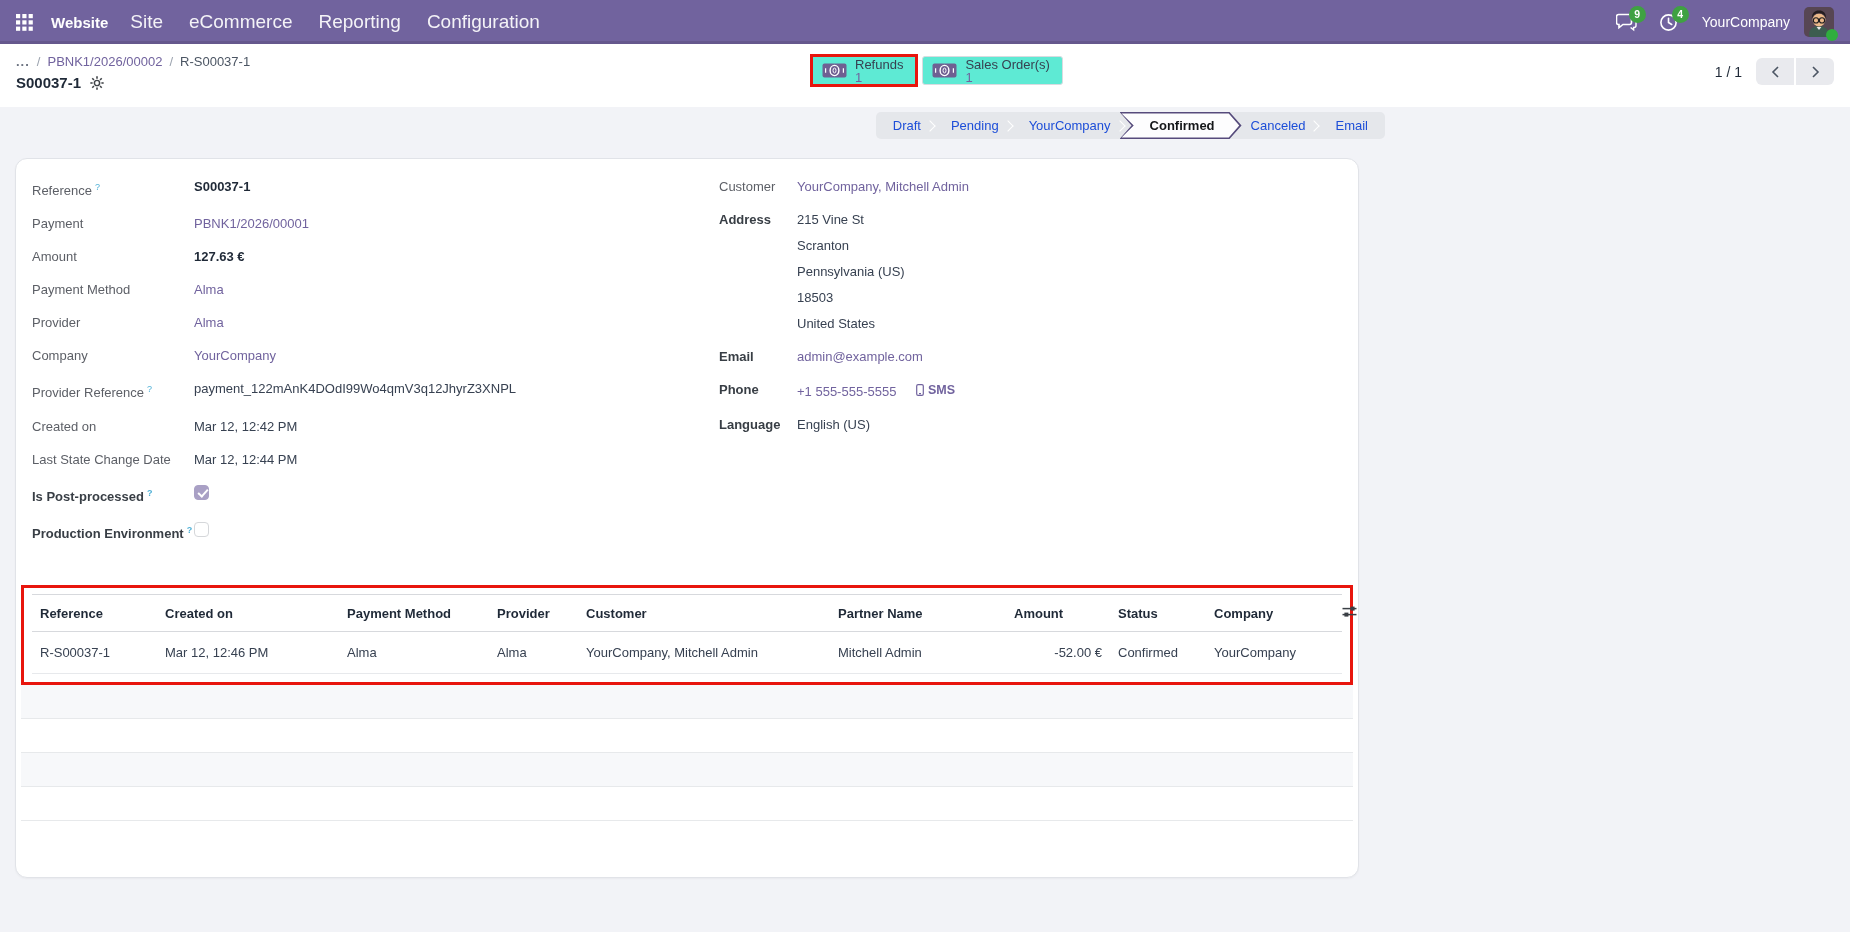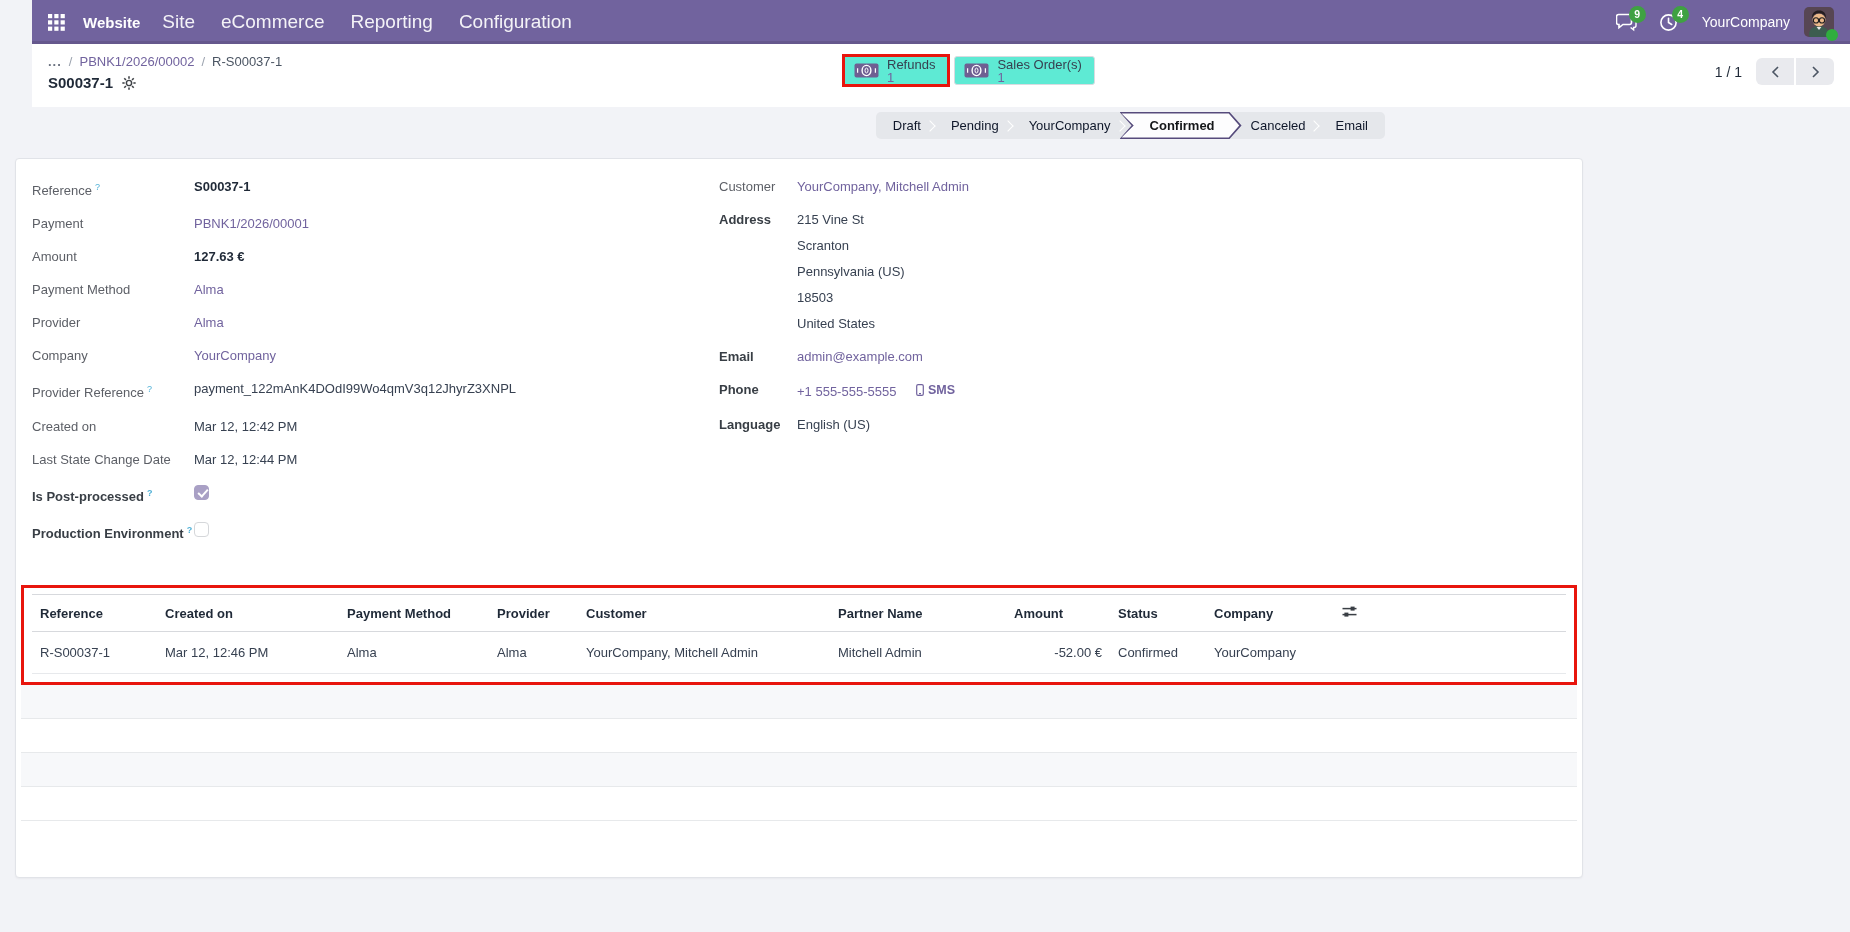--- a/index.html
+++ b/index.html
@@ -1,18 +1,18 @@
 <!DOCTYPE html>
 <html><head>
 <meta charset="utf-8">
 <style>
   * { margin:0; padding:0; box-sizing:border-box; }
   html,body { width:1850px; height:932px; overflow:hidden; }
   body { font-family:"Liberation Sans", sans-serif; font-size:13px; color:#374151; background:#f2f3f7; }
-  .screen { position:relative; width:1850px; height:932px;padding-left:32px; }
+  .screen { position:relative; width:1850px; height:932px; }
 
   
   .nav { height:44px; background:#71639e; display:flex; align-items:center; padding:0 16px;
          box-shadow: inset 0 -3px 0 rgba(0,0,0,.10); position:relative; z-index:5; }
   .nav-left { display:flex; align-items:center; gap:22px; }
   .apps-btn { display:flex; align-items:center; cursor:pointer; margin-right:-4px; }
   .app-name { color:#fff; font-size:15px; font-weight:700; cursor:pointer; }
   .menus { display:flex; align-items:center; gap:26px; }
   .menus span { color:rgba(255,255,255,.92); font-size:19px; cursor:pointer; }
   .nav-right { margin-left:auto; display:flex; align-items:center; }
@@ -53,33 +53,33 @@
   .pager-btns { display:flex; gap:2px; }
   .pager-btns button { width:38px; height:27px; border:none; background:#e9eaee; cursor:pointer;
                        display:flex; align-items:center; justify-content:center; }
   .pager-btns button:first-child { border-radius:6px 0 0 6px; }
   .pager-btns button:last-child { border-radius:0 6px 6px 0; }
 
   
   .statusbar { position:absolute; top:112px; right:465px; height:27px; display:flex; align-items:center;
                background:#e5e7eb; border-radius:5px; }
   .step { position:relative; height:27px; display:flex; align-items:center; padding:0 17px;
-          color:#0f172a; font-size:13px; cursor:pointer; white-space:nowrap; }
+          color:#1d4ed8; font-size:13px; cursor:pointer; white-space:nowrap; }
   .chev { width:8px; height:8px; border-top:1.6px solid #fff; border-right:1.6px solid #fff;
           transform:rotate(45deg); margin:0 0 0 -12px; flex-shrink:0; }
   .step.active { padding:0 27px 0 30px; margin:0 -8px 0 -4px; z-index:2; color:#141619; font-weight:700; }
   .step.active .so { position:absolute; inset:0; background:#564b7c;
       clip-path:polygon(0 0, calc(100% - 12px) 0, 100% 50%, calc(100% - 12px) 100%, 0 100%, 12px 50%); }
   .step.active .si { position:absolute; inset:0; background:#fdfdfe;
       clip-path:polygon(2px 1.6px, calc(100% - 12.8px) 1.6px, calc(100% - 2.3px) 50%, calc(100% - 12.8px) calc(100% - 1.6px), 2px calc(100% - 1.6px), 14.2px 50%); }
   .step.active .lbl { position:relative; z-index:1; }
 
   
-  .sheet { position:absolute; left:15px; top:158px; width:1568px; height:720px; background:#fff;
-           border:1px solid #e1e3e8; border-radius:4px; box-shadow:0 1px 2px rgba(0,0,0,.04);
+  .sheet { position:absolute; left:15px; top:158px; width:1344px; height:720px; background:#fff;
+           border:1px solid #e1e3e8; border-radius:12px; box-shadow:0 1px 2px rgba(0,0,0,.04);
            padding:18px 16px 0; overflow:hidden; }
   .form-grid { display:grid; grid-template-columns:672px 1fr; }
   .col-right { padding-left:15px; }
   .frow { display:flex; margin-bottom:13px; line-height:20px; }
   .flabel { width:162px; flex-shrink:0; color:#5c5f66; }
   .col-right .flabel { width:78px; }
   .flabel.b { font-weight:700; color:#383e45; }
   .help { font-size:9px; color:#4fb0d6; margin-left:3px; vertical-align:super; }
   .fvalue { color:#374151; }
   .fvalue.bold { font-weight:700; color:#1f2937; }

